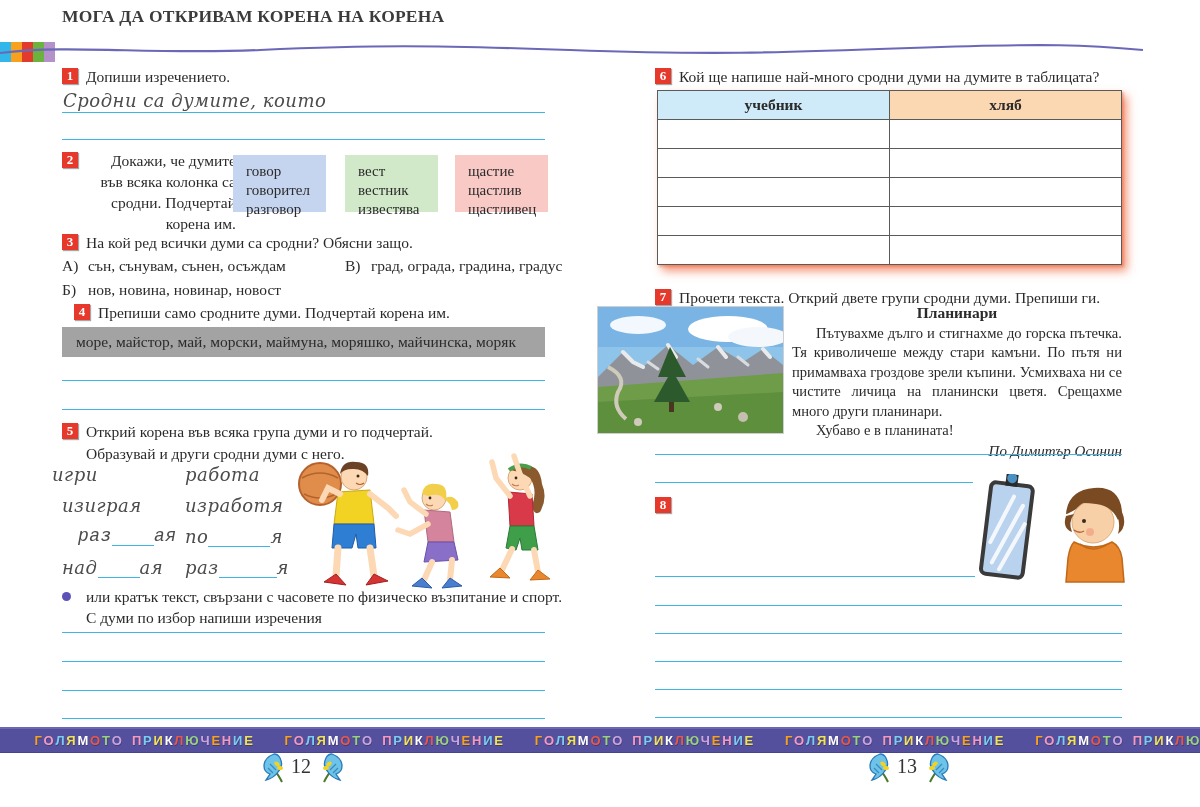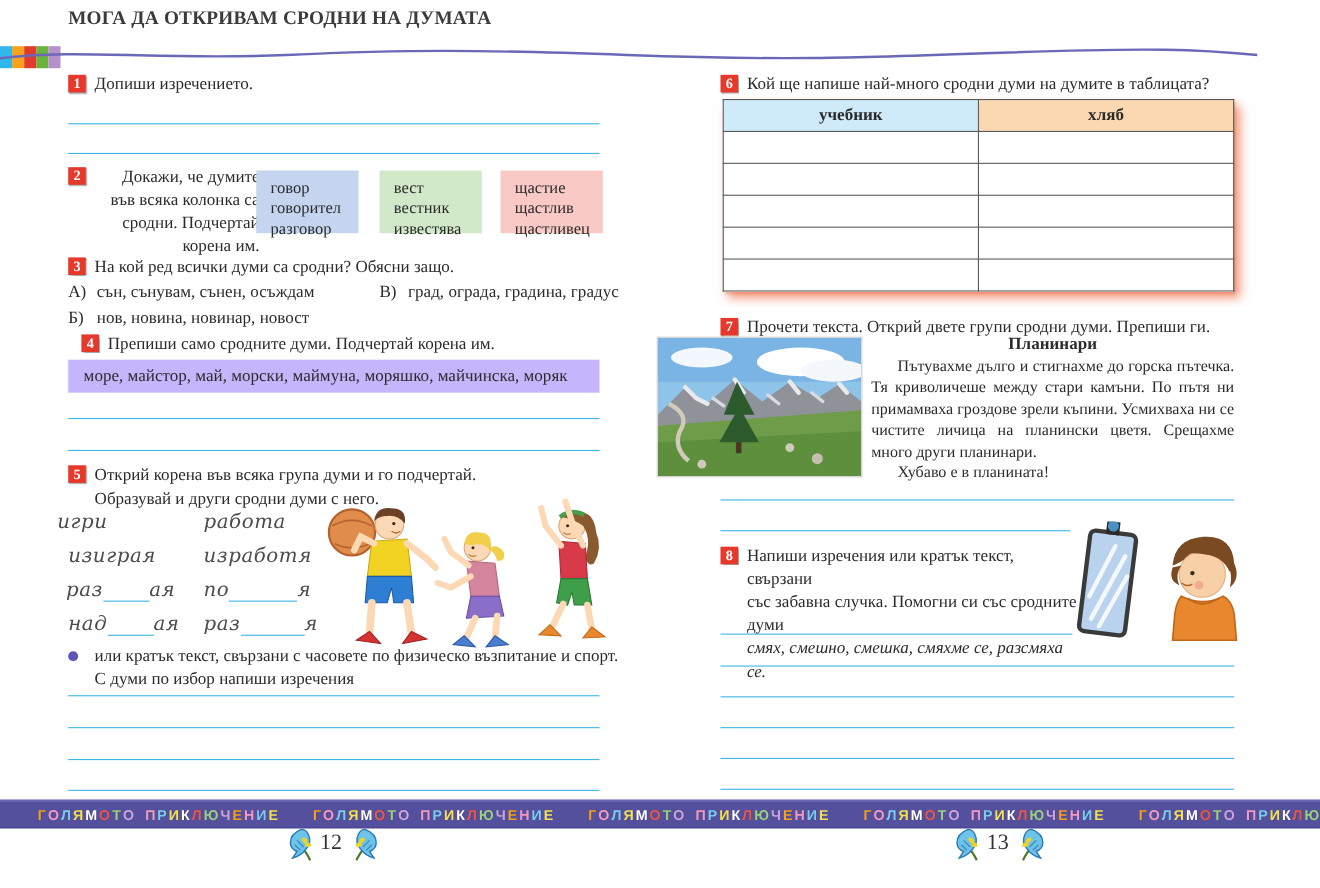--- a/index.html
+++ b/index.html
@@ -10,21 +10,21 @@
          font-family:"Liberation Serif",serif;font-weight:bold;font-size:13px;line-height:16px;
          text-align:center;box-shadow:1px 1px 1px rgba(0,0,0,.35);vertical-align:top;}
   .prompt{font-size:15.5px;line-height:17px;margin-left:8px;}
   .rule{position:absolute;height:0;border-top:1.6px solid #3db5e6;}
   .hand{font-family:"DejaVu Serif",serif;font-style:italic;font-size:18px;color:#4c4c4c;letter-spacing:.5px;}
   .blank{display:inline-block;border-bottom:1.6px solid #3db5e6;height:15px;vertical-align:bottom;}
   .wordbox{position:absolute;top:155px;width:80px;height:50px;padding:7px 0 0 13px;
            font-size:15px;line-height:19px;}
   .optlabel{display:inline-block;width:26px;font-size:15.5px;}
   .opttext{font-size:15.5px;}
-  .yellowbox{position:absolute;background:#c4b5fd;font-size:15.5px;}
+  .yellowbox{position:absolute;background:#a3a3a3;font-size:15.5px;}
   .storytitle{text-align:center;font-weight:bold;font-size:15.5px;margin:0 0 2px 0;}
   .storyp{font-size:14.6px;line-height:19.4px;text-align:justify;text-indent:24px;margin:0;}
   .storyattr{font-size:15px;font-style:italic;text-align:right;margin-top:3px;}
   table.ex6{border-collapse:collapse;width:465px;
             box-shadow:5px 6px 9px rgba(236,92,48,.65),2px 2px 2px rgba(236,92,48,.4);}
   table.ex6 td{border:1.4px solid #5a5a5a;height:26px;font-size:15.5px;font-weight:bold;text-align:center;}
   #banner{position:absolute;left:0;top:727px;width:1200px;height:23px;background:#55509e;
           display:flex;align-items:center;gap:30px;padding-left:34px;overflow:hidden;
           font-family:"Liberation Sans",sans-serif;font-weight:bold;font-size:13px;letter-spacing:1px;
           border-top:2px solid #6c66b4;border-bottom:1px solid #474291;}
@@ -44,29 +44,30 @@
 <div id="page">
 
   <div id="stripe">
       <div style="background: rgb(49, 183, 233);"></div>
       <div style="background: rgb(247, 161, 28);"></div>
       <div style="background: rgb(226, 58, 44);"></div>
       <div style="background: rgb(108, 178, 62);"></div>
       <div style="background: rgb(181, 145, 201);"></div>
     </div>
   <div class="title">
-    <div>МОГА ДА ОТКРИВАМ СРОДНИ НА ДУМАТА</div>
+    <div>МОГА ДА ОТКРИВАМ КОРЕНА НА КОРЕНА</div>
   </div>
   <svg class="abs" style="left:0;top:40px;" width="1145" height="20">
     <path d="M0,13 C70,4 150,15 260,10 S430,5 570,10 S770,13 910,8 S1090,5 1143,10" fill="none" stroke="#6b68b8" stroke-width="2.2"></path>
   </svg>
 
   <div class="abs" style="left:62px;top:68px;">
     <span class="badge">1</span><span class="prompt">Допиши изречението.</span>
   </div>
+  <div class="abs hand" style="left:63px;top:90px;">Сродни са думите, които</div>
   <div class="rule" style="left:62px;top:112px;width:483px;"></div>
   <div class="rule" style="left:62px;top:139px;width:483px;"></div>
 
   <div class="abs" style="left:62px;top:152px;width:180px;">
     <span class="badge">2</span>
   </div>
   <div class="abs exline" style="left:86px;top:150px;width:150px;text-align:right;">Докажи, че думите във всяка колонка са сродни. Подчертай корена им.</div>
   <div class="wordbox" style="left: 233px; background: rgb(197, 212, 239);">
     <div>говор</div>
     <div>говорител</div>
@@ -105,21 +106,21 @@
 
   <div class="abs" style="left:62px;top:423px;">
     <span class="badge">5</span><span class="prompt">Открий корена във всяка група думи и го подчертай.</span>
   </div>
   <div class="abs exline" style="left:86px;top:443px;">Образувай и други сродни думи с него.</div>
 
   <div class="abs hand" style="left:52px;top:464px;">игри</div>
   <div class="abs hand" style="left:185px;top:464px;">работа</div>
   <div class="abs hand" style="left:62px;top:495px;">изиграя</div>
   <div class="abs hand" style="left:185px;top:495px;">изработя</div>
-  <div class="abs hand" style="left:60px;top:526px;"><span>раз</span><span class="blank" style="width:42px;"></span><span>ая</span></div>
+  <div class="abs hand" style="left:78px;top:526px;font-family:Liberation Mono, monospace;"><span>раз</span><span class="blank" style="width:42px;"></span><span>ая</span></div>
   <div class="abs hand" style="left:185px;top:526px;text-align:center;"><span>по</span><span class="blank" style="width:62px;"></span><span>я</span></div>
   <div class="abs hand" style="left:62px;top:557px;"><span>над</span><span class="blank" style="width:42px;"></span><span>ая</span></div>
   <div class="abs hand" style="left:185px;top:557px;"><span>раз</span><span class="blank" style="width:58px;"></span><span>я</span></div>
 
   <svg class="abs" style="left:282px;top:450px;" width="285" height="148" viewBox="0 0 285 148">
 
     <circle cx="38" cy="34" r="21" fill="#e08c4a" stroke="#b5622e" stroke-width="2"></circle>
     <path d="M20,28 Q38,18 56,28" fill="none" stroke="#b5622e" stroke-width="1.5"></path>
     <path d="M22,44 Q38,52 54,44" fill="none" stroke="#b5622e" stroke-width="1.5"></path>
     <circle cx="72" cy="27" r="13" fill="#fcd9b4" stroke="#d9a878" stroke-width="1"></circle>
@@ -221,31 +222,27 @@
     <rect x="71" y="95" width="5" height="10" fill="#4a3520"></rect>
     <path d="M10,60 Q30,70 20,85 Q14,100 28,112" stroke="#cfcaba" stroke-width="4" fill="none"></path>
     <circle cx="120" cy="100" r="4" fill="#cfcaba"></circle>
     <circle cx="145" cy="110" r="5" fill="#c4bfae"></circle>
     <circle cx="40" cy="115" r="4" fill="#cfcaba"></circle>
   </svg>
   <div class="abs" style="left:792px;top:304px;width:330px;">
     <p class="storytitle">Планинари</p>
     <p class="storyp">Пътувахме дълго и стигнахме до горска пътечка. Тя криволичеше между стари камъни. По пътя ни примамваха гроздове зрели къпини. Усмихваха ни се чистите личица на планински цветя. Срещахме много други планинари.</p>
     <p class="storyp">Хубаво е в планината!</p>
+    <div class="storyattr">По Димитър Осинин</div>
   </div>
   <div class="rule" style="left:655px;top:454px;width:467px;"></div>
   <div class="rule" style="left:655px;top:482px;width:318px;"></div>
 
   <div class="abs" style="left:655px;top:497px;">
     <span class="badge">8</span>
-  </div>
-  <div class="abs exline" style="left:679px;top:495px;width:300px;">
-    <div>Напиши изречения или кратък текст, свързани</div>
-    <div>със забавна случка. Помогни си със сродните думи</div>
-    <div style="font-style:italic;">смях, смешно, смешка, смяхме се, разсмяха се.</div>
   </div>
 
   <svg class="abs" style="left:962px;top:474px;" width="180" height="112" viewBox="0 0 180 112">
     <g transform="rotate(7 45 55)">
       <rect x="24" y="10" width="42" height="92" rx="5" fill="#b9d2ee" stroke="#3a3a3a" stroke-width="4"></rect>
       <path d="M34,90 L58,30 M42,96 L62,48 M30,70 L48,22" stroke="#ffffff" stroke-width="4" stroke-linecap="round" opacity=".85"></path>
       <rect x="38" y="0" width="12" height="12" fill="#2a2a2a"></rect>
       <circle cx="44" cy="4" r="5" fill="#4a90c2"></circle>
     </g>
     <path d="M104,40 Q106,16 132,14 Q158,12 160,38 Q166,52 156,60 Q160,44 150,36 Q134,24 116,34 Q106,40 104,40 Z" fill="#7a4a22"></path>

